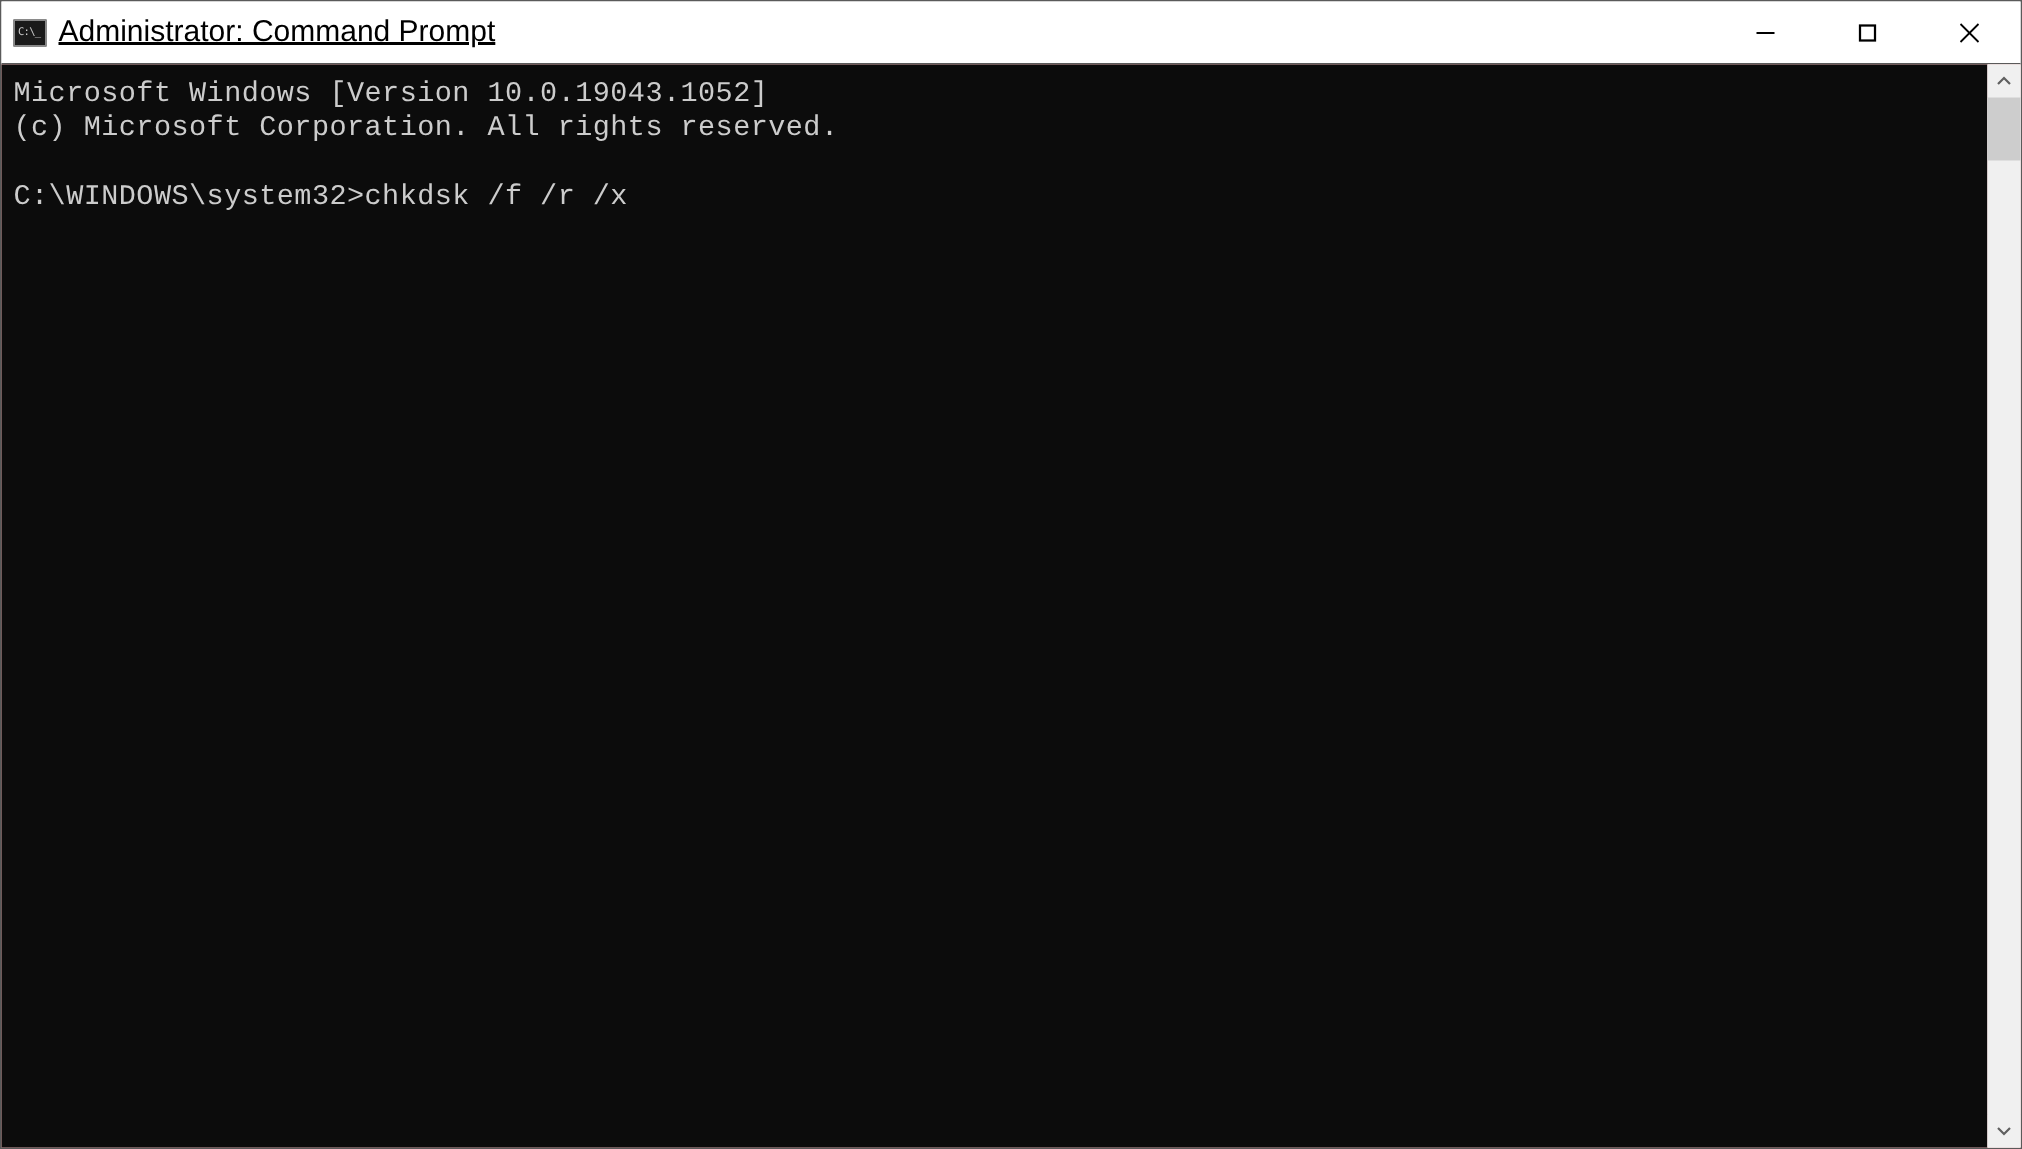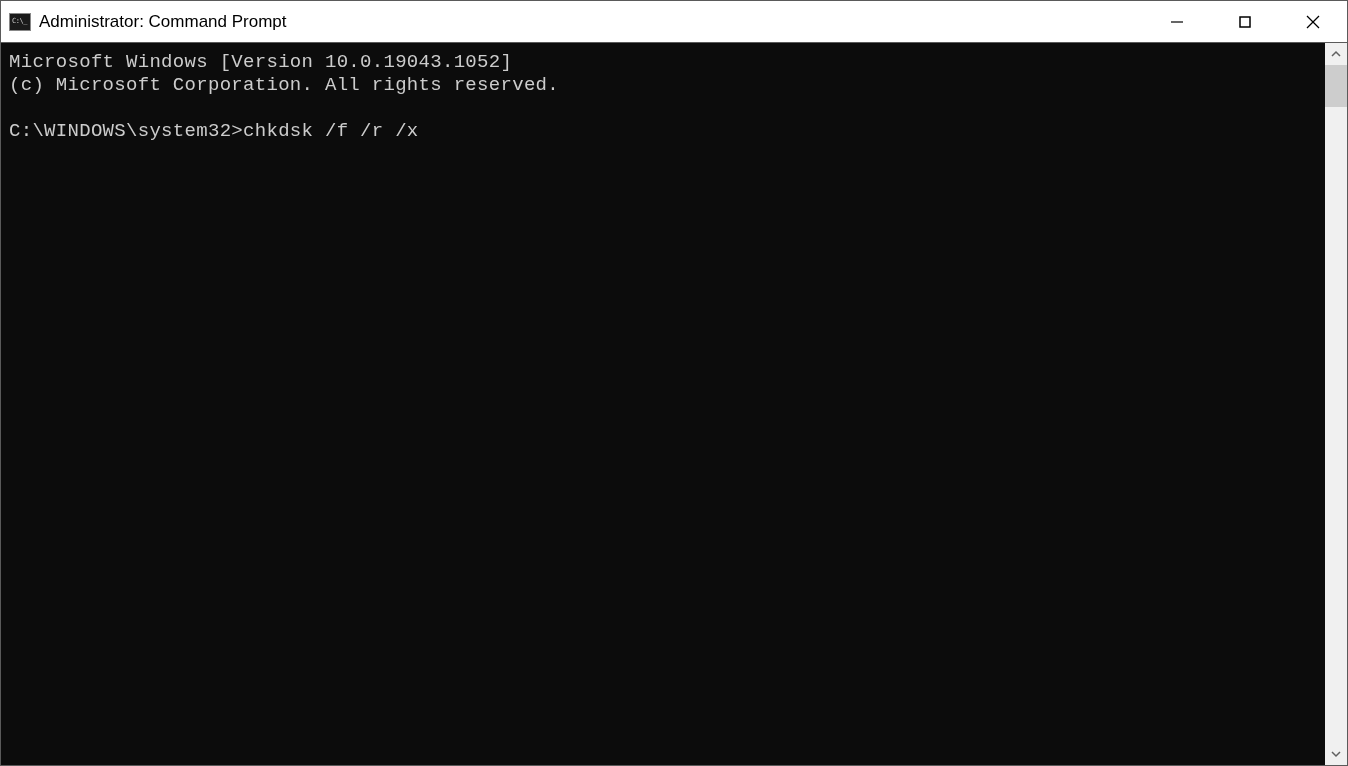--- a/index.html
+++ b/index.html
@@ -51,23 +51,24 @@
       content: "C:\\_";
       color: #ccc;
       font-size: 7px;
       font-family: monospace;
       position: absolute;
       left: 2px;
       top: 3px;
       letter-spacing: -0.5px;
     }
     .title-text {
-      font-size: 17px;
+      font-size: 20px;
       color: #000000;
       font-weight: 400;
+      text-decoration: underline;
     }
     .window-controls {
       display: flex;
       height: 100%;
     }
     .win-btn {
       width: 68px;
       height: 100%;
       display: flex;
       align-items: center;

